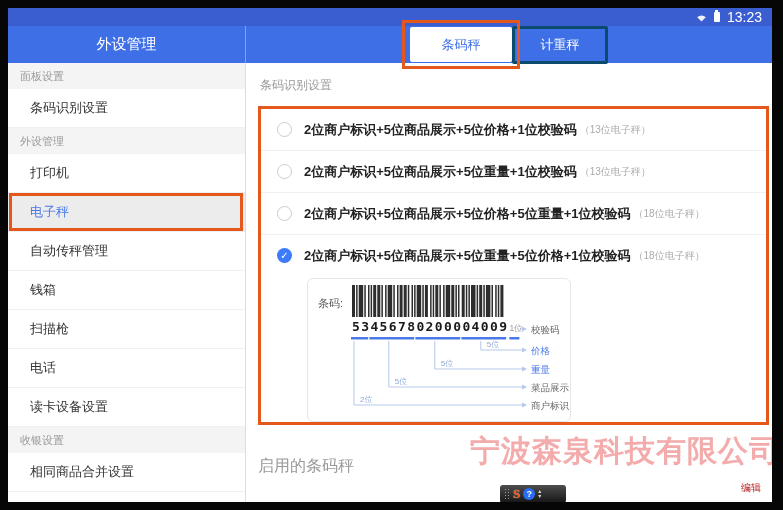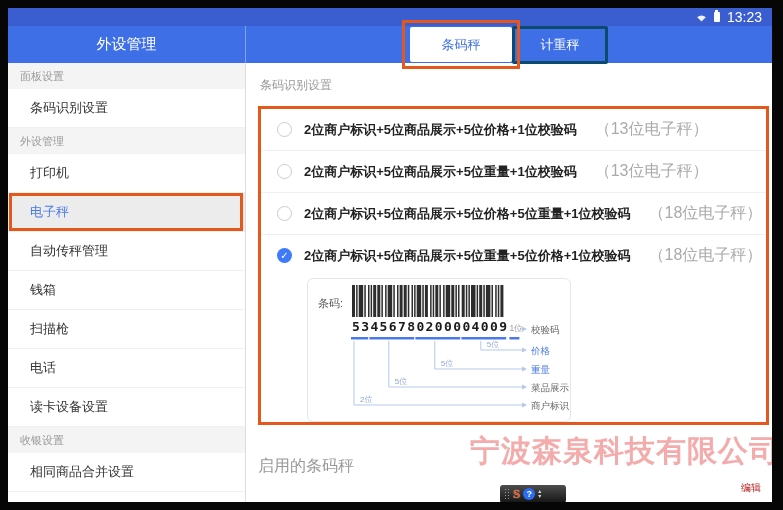--- a/index.html
+++ b/index.html
@@ -42,21 +42,21 @@
   .section-label{font-size:12px;color:#999;margin:8px 0 12px 2px;}
   .options-box{border:3px solid #e4581c;background:#fff;}
   .option-row{height:41px;display:flex;align-items:center;padding-left:16px;}
   .option-row.divided{border-bottom:1px solid #f0f0f0;}
   .radio{width:15px;height:15px;border-radius:50%;border:1.5px solid #ccc;margin-right:12px;flex:none;
     box-sizing:border-box;background:#fff;}
   .radio.selected{border:none;background:#3e7bfa;color:#fff;display:flex;align-items:center;
     justify-content:center;font-size:10px;}
   .radio.selected::after{content:"✓";}
   .option-label{font-size:13px;font-weight:bold;color:#222;}
-  .option-note{font-size:16px;color:#aaa;margin-left:18px;}
+  .option-note{font-size:10px;color:#aaa;margin-left:3px;}
 
   .diagram-card{width:262px;height:142px;border:1px solid #e6e6e6;border-radius:6px;
     margin:2px 0 0 46px;background:#fff;overflow:hidden;}
 
   .enabled-row{display:flex;justify-content:space-between;align-items:center;margin-top:12px;padding-right:8px;}
   .enabled-label{font-size:16px;color:#999;}
   .edit-link{font-size:10px;color:#b91c1c;cursor:pointer;margin-top:44px;}
   .empty-box{margin-top:8px;height:38px;border:1px solid #e3e3e3;border-radius:4px;display:flex;
     align-items:center;padding-left:18px;font-size:13px;color:#be185d;background:#fff;}
 

